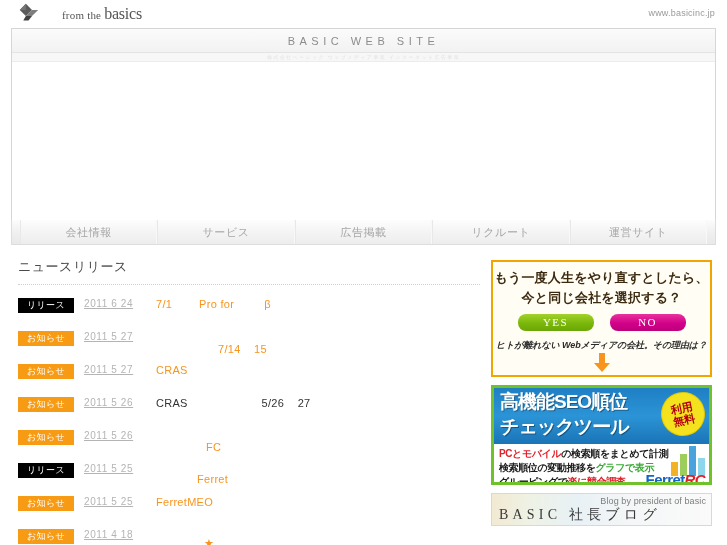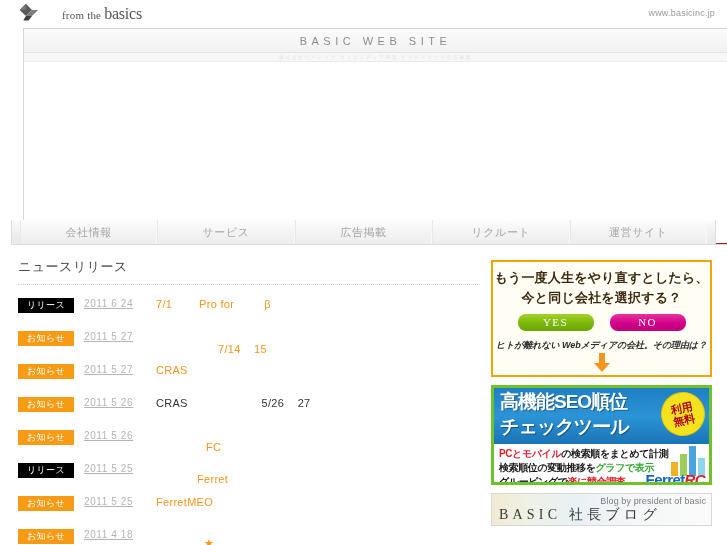--- a/index.html
+++ b/index.html
@@ -37,21 +37,20 @@
     font-size: 9px; color: #9a9a9a; letter-spacing: .2px;
     font-family: "Liberation Sans", sans-serif;
   }
 
   
   .stage {
     position: absolute; left: 11px; top: 28px;
     width: 705px; height: 217px;
     border: 1px solid #d6d6d6;
     background: #b91c1c;
-    margin-left: 12px;
   }
   .stage-title {
     height: 24px; line-height: 24px;
     text-align: center;
     font-size: 11px; color: #8d8d8d;
     letter-spacing: 4.5px;
     background: linear-gradient(to bottom,#fbfbfb 0%,#f2f2f2 100%);
     border-bottom: 1px solid #e4e4e4;
   }
   .stage-sub {

